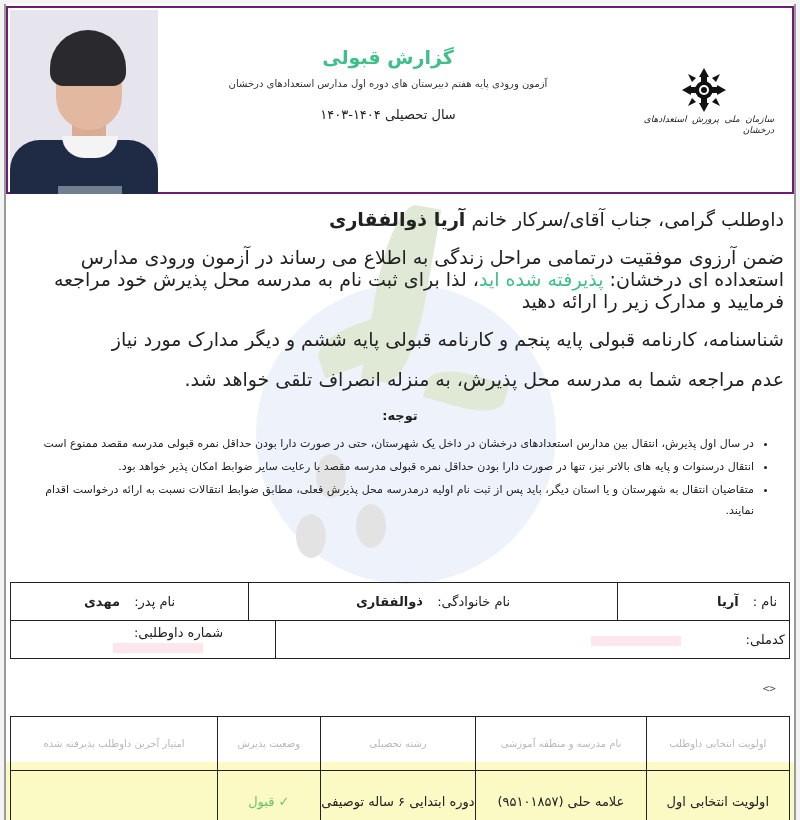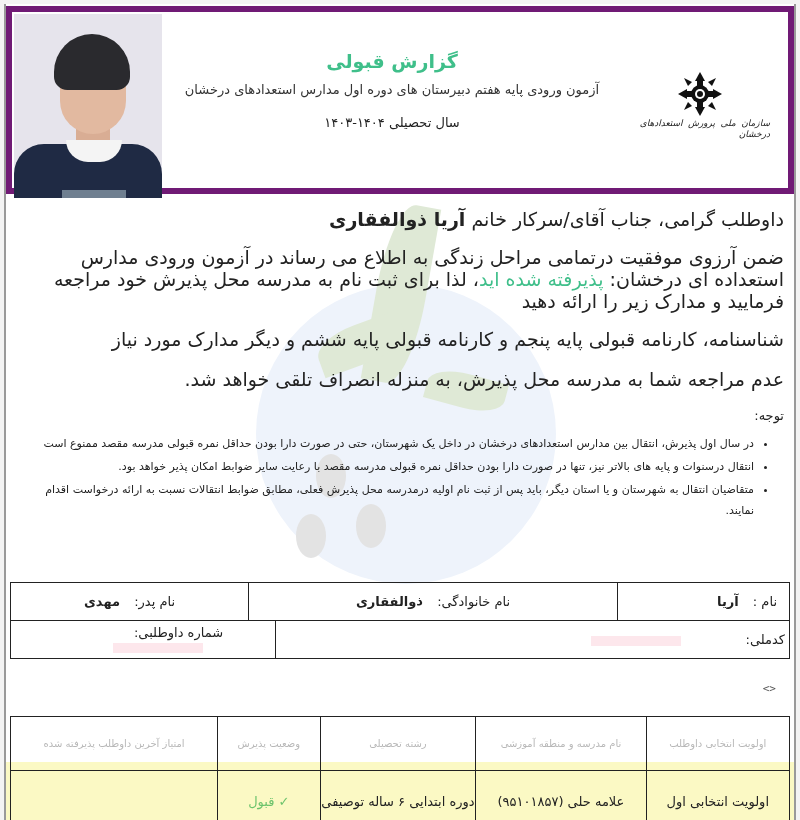--- a/index.html
+++ b/index.html
@@ -8,57 +8,57 @@
 
   .page {
     position: absolute; left: 4px; top: 4px; width: 792px; height: 816px;
     background: #fff; border-left: 2px solid #9a9a9a; border-right: 2px solid #9a9a9a;
     overflow: hidden;
   }
 
   
   .header {
     position: absolute; left: 0; top: 2px; width: 788px; height: 188px;
-    border: 6px solid #701a75; background: #fff;
+    border: 2px solid #701a75; background: #fff;
   }
   .photo {
     position: absolute; left: 2px; top: 2px; width: 148px; height: 184px;
     background: #e6e4ec; overflow: hidden;
   }
   .photo .hair { position: absolute; left: 40px; top: 20px; width: 76px; height: 56px; background: #2a2a2e; border-radius: 40px 40px 14px 14px; }
   .photo .face { position: absolute; left: 46px; top: 38px; width: 66px; height: 82px; background: #e2b9a0; border-radius: 30px 30px 34px 34px; }
   .photo .neck { position: absolute; left: 62px; top: 112px; width: 34px; height: 24px; background: #d9ad94; }
   .photo .collar { position: absolute; left: 52px; top: 126px; width: 56px; height: 22px; background: #f4f4f4; border-radius: 0 0 28px 28px; }
   .photo .shirt { position: absolute; left: 0; top: 130px; width: 148px; height: 60px; background: #1f2a44; border-radius: 30px 30px 0 0; }
   .photo .print { position: absolute; left: 48px; top: 176px; width: 64px; height: 12px; background: #6f7f90; }
 
   .logo { position: absolute; right: 18px; top: 60px; width: 140px; height: 80px; }
   .logo .emblem { position: absolute; right: 48px; top: 0; width: 44px; height: 44px; }
   .logo .org { position: absolute; right: 0; top: 46px; width: 140px; font-size: 9px; color: #222; text-align: right; font-family: Liberation Mono, monospace; font-style: italic; }
 
   .head-text { position: absolute; left: 160px; top: 38px; width: 440px; text-align: center; }
   .head-title { color: #3fbf8a; font-size: 19px; font-weight: bold; margin-bottom: 10px; }
-  .head-sub { font-size: 13px; color: #333; margin-bottom: 18px; }
+  .head-sub { font-size: 10px; color: #333; margin-bottom: 18px; }
   .head-year { font-size: 13px; color: #222; }
 
   
   .wm { position: absolute; left: 250px; top: 200px; width: 300px; height: 390px; pointer-events: none; }
   .wm .circle { position: absolute; left: 0; top: 80px; width: 300px; height: 300px; border-radius: 50%; background: #eef3fb; }
   .wm .leaf { position: absolute; background: #dfe9d6; border-radius: 50% 0 50% 0; }
   .wm .ball { position: absolute; width: 30px; height: 44px; border-radius: 50%; background: #e3e3e3; }
 
   .content { position: absolute; left: 0; top: 198px; width: 788px; padding: 0 10px; }
   .p { font-size: 19px; line-height: 22px; color: #222; position: relative; }
   .greet { margin-top: 6px; }
   .bold { font-weight: bold; }
   .green { color: #3fbf8a; }
   .p1 { margin-top: 16px; }
   .p2 { margin-top: 16px; }
   .p3 { margin-top: 18px; }
-  .note-title { margin-top: 18px; font-weight: normal; font-size: 13px; }
+  .note-title { margin-top: 18px; font-weight: bold; font-size: 13px; text-align: center; }
   ul.notes { margin-top: 10px; padding-right: 30px; list-style: disc; }
   ul.notes li { font-size: 11px; line-height: 21px; margin-bottom: 2px; }
 
   
   .info {
     position: absolute; left: 4px; top: 578px; width: 780px; border-collapse: collapse;
   }
   .info td { border: 1.5px solid #222; height: 38px; font-size: 13px; padding: 0 12px; }
   .info .lbl { color: #222; }
   .info .val { font-weight: bold; margin-right: 10px; }

